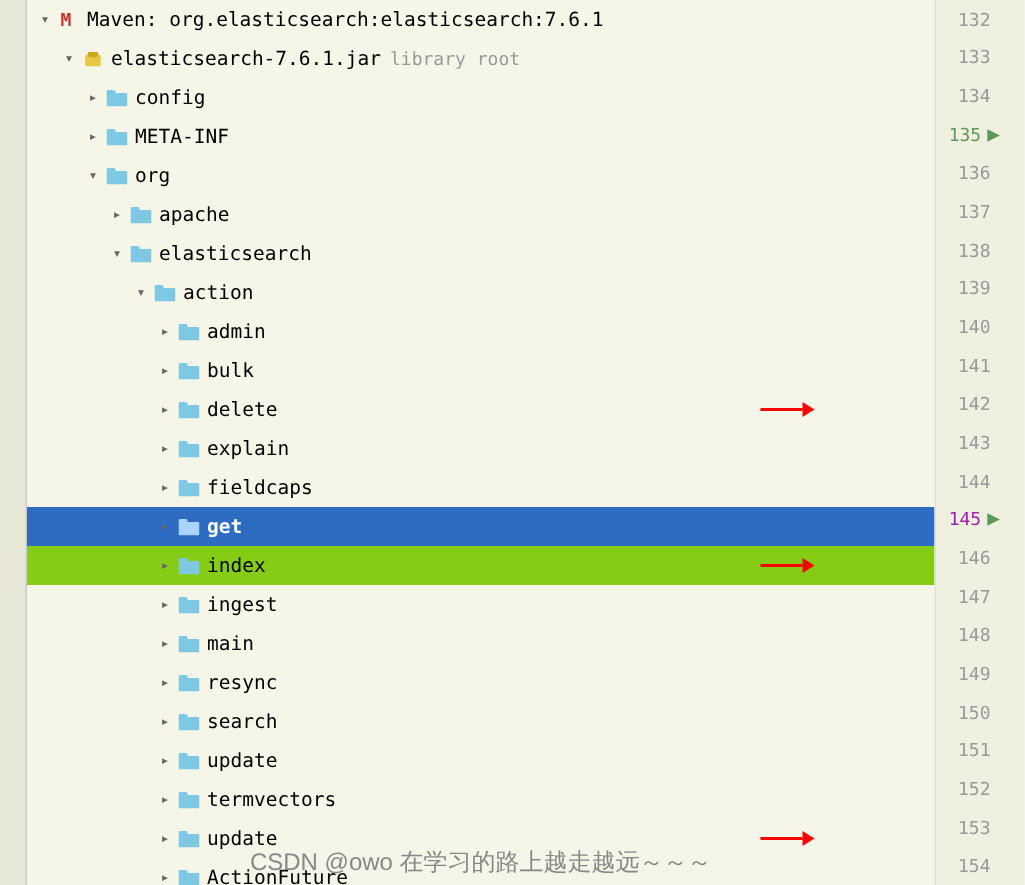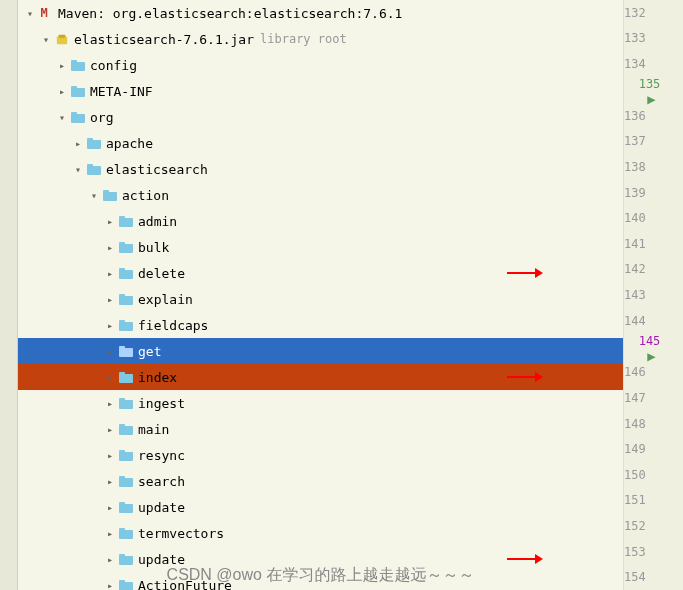--- a/index.html
+++ b/index.html
@@ -32,30 +32,29 @@
       border-left: 1px solid #ddd;
       display: flex;
       flex-direction: column;
       flex-shrink: 0;
     }
 
     .line-number {
       height: 26px;
       display: flex;
       align-items: center;
-      justify-content: flex-start;
+      justify-content: center;
       padding-right: 8px;
       color: #999;
       font-size: 12px;
       position: relative;
     }
 
     .line-number.has-arrow {
       color: #5a9a5a;
-      flex-direction: column;
     }
 
     .line-number .arrow {
       color: #5a9a5a;
       font-size: 14px;
       margin-left: 4px;
     }
 
     .tree-item {
       height: 26px;
@@ -63,28 +62,29 @@
       align-items: center;
       padding-left: 4px;
       cursor: pointer;
       white-space: nowrap;
       position: relative;
     }
 
     .tree-item.selected {
       background: #2d6cc0;
       color: white;
+      font-weight: bold;
     }
 
     .tree-item.selected .folder-icon {
       color: #a8d4ff;
     }
 
     .tree-item.highlighted-row {
-      background: #c2410c;
+      background: #84cc16;
     }
 
     .indent {
       display: inline-block;
       flex-shrink: 0;
     }
 
     .toggle {
       width: 16px;
       height: 16px;

